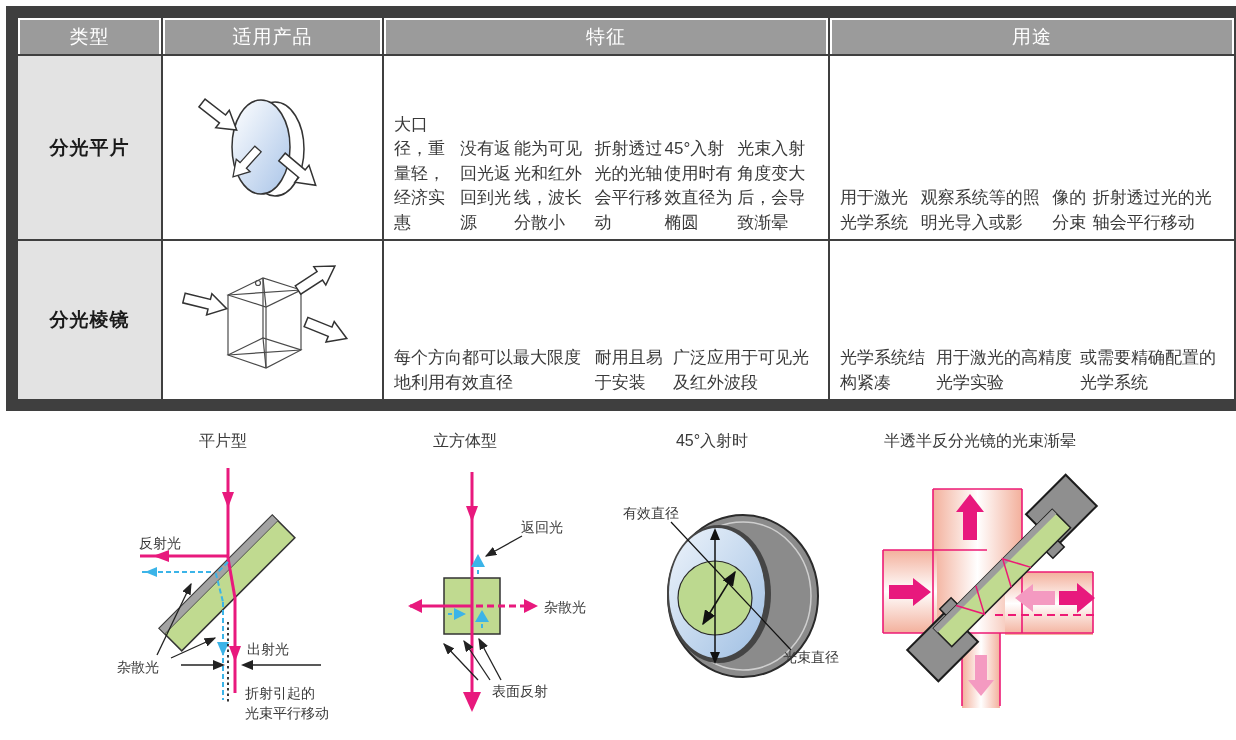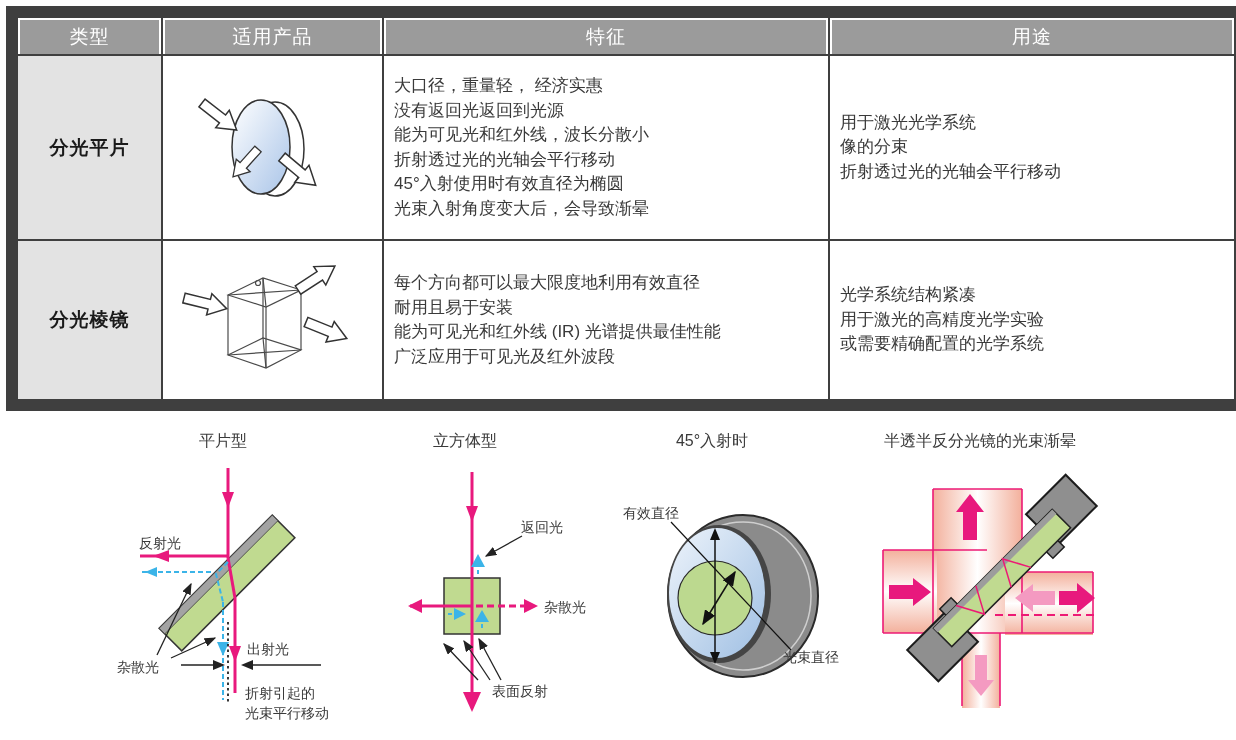--- a/index.html
+++ b/index.html
@@ -8,22 +8,22 @@
   
   .bs-table{position:absolute;left:6px;top:6px;display:grid;
             grid-template-columns:143px 219px 444px 404px;
             grid-template-rows:36px 183px 158px;
             gap:2px;padding:12px;background:#3f3f3f;}
   .th{background:#9b9b9b;color:#fff;display:flex;align-items:center;justify-content:center;
       font-size:19px;letter-spacing:1px;border:2px solid #fff;border-bottom:none;}
   .cell-type{background:#e3e3e3;display:flex;align-items:center;justify-content:center;
              font-size:19px;font-weight:bold;color:#1a1a1a;letter-spacing:1px;}
   .cell-product{background:#fff;display:flex;align-items:center;justify-content:center;}
-  .cell-text{background:#fff;display:flex;flex-direction:column;justify-content:center;
-             padding:4px 10px;font-size:17px;line-height:24.5px;color:#3a3a3a;}
+  .cell-text{background:#fff;display:flex;flex-direction:row;justify-content:center;
+             padding:4px 10px;font-size:17px;line-height:24.5px;color:#3a3a3a;align-items:flex-end;}
   
   .dg-title{position:absolute;top:431px;transform:translateX(-50%);font-size:16px;
             color:#3a3a3a;white-space:nowrap;}
   .dg{position:absolute;top:450px;}
   svg text{font-family:"Liberation Sans","DejaVu Sans",sans-serif;font-size:14px;fill:#3a3a3a;}
 </style>
 </head>
 <body>
 
 <div class="stage">
@@ -53,20 +53,21 @@
     <div class="cell-text">
       <div>大口径，重量轻， 经济实惠</div>
       <div>没有返回光返回到光源</div>
       <div>能为可见光和红外线，波长分散小</div>
       <div>折射透过光的光轴会平行移动</div>
       <div>45°入射使用时有效直径为椭圆</div>
       <div>光束入射角度变大后，会导致渐晕</div>
     </div>
     <div class="cell-text">
       <div>用于激光光学系统</div>
+      <div>观察系统等的照明光导入或影</div>
       <div>像的分束</div>
       <div>折射透过光的光轴会平行移动</div>
     </div>
 
     <div class="cell-type">分光棱镜</div>
     <div class="cell-product">
       <svg width="190" height="140" viewBox="0 0 190 140">
         <g stroke="#4a4a4a" stroke-width="1.2" fill="none">
           <polygon points="50,45 85,28 123,40 88,57"></polygon>
           <line x1="50" y1="45" x2="123" y2="40"></line>
@@ -81,21 +82,20 @@
             <line x1="85" y1="88" x2="88" y2="118"></line>
         </g>
         <polygon points="0,-5 26,-5 26,-11 44,0 26,11 26,5 0,5" transform="translate(6,48) rotate(14)" fill="#fff" stroke="#333" stroke-width="1.5"></polygon>
         <polygon points="0,-5 26,-5 26,-11 44,0 26,11 26,5 0,5" transform="translate(120,40) rotate(-33)" fill="#fff" stroke="#333" stroke-width="1.5"></polygon>
         <polygon points="0,-5 26,-5 26,-11 44,0 26,11 26,5 0,5" transform="translate(128,72) rotate(22)" fill="#fff" stroke="#333" stroke-width="1.5"></polygon>
       </svg>
     </div>
     <div class="cell-text">
       <div>每个方向都可以最大限度地利用有效直径</div>
       <div>耐用且易于安装</div>
-      <div>能为可见光和红外线 (IR) 光谱提供最佳性能</div>
       <div>广泛应用于可见光及红外波段</div>
     </div>
     <div class="cell-text">
       <div>光学系统结构紧凑</div>
       <div>用于激光的高精度光学实验</div>
       <div>或需要精确配置的光学系统</div>
     </div>
   </div>
 
   <div class="dg-title" style="left:223px">平片型</div>

